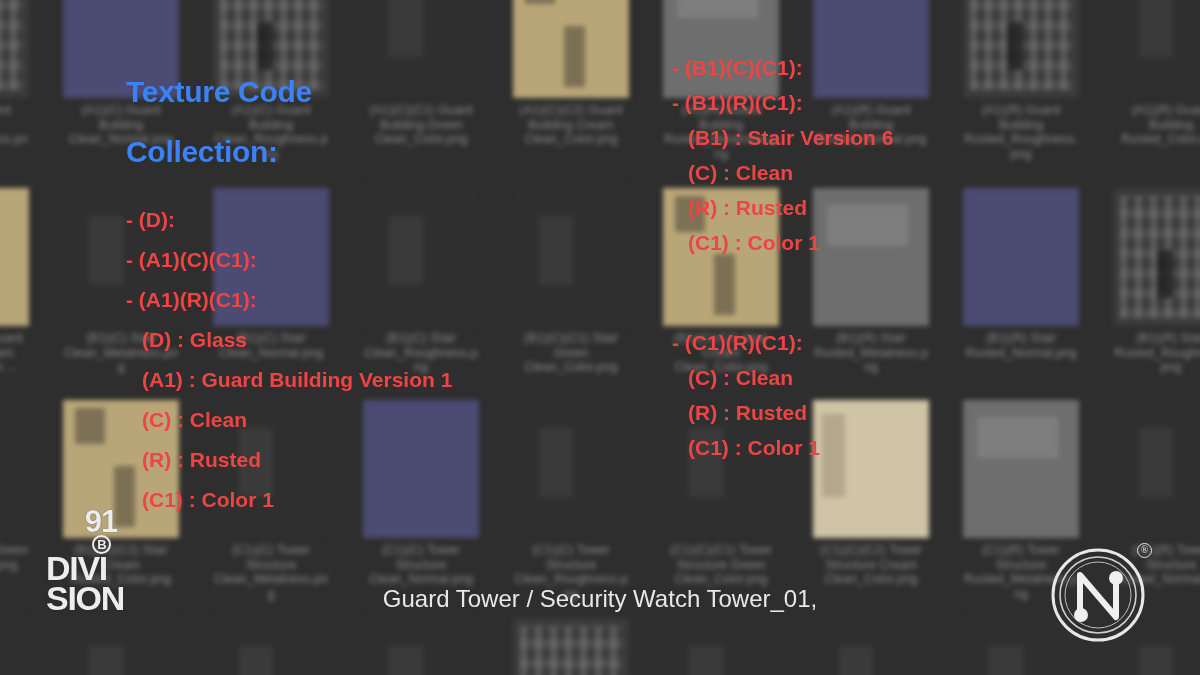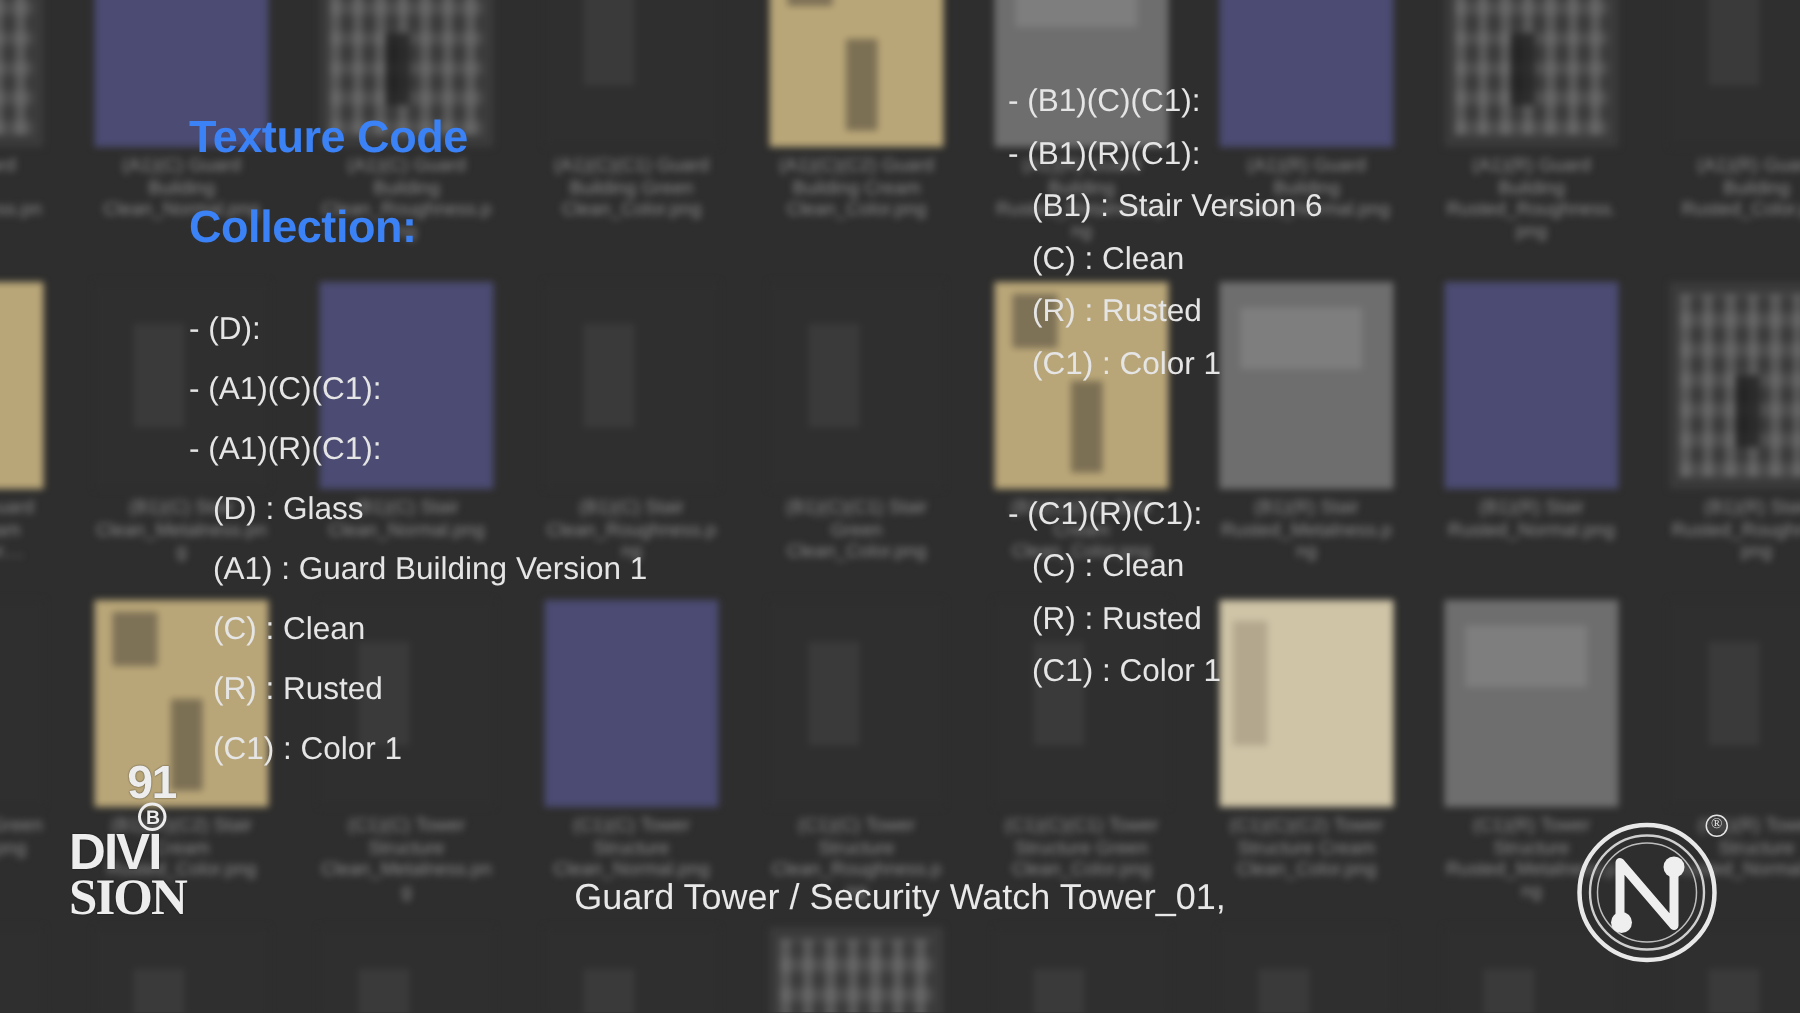--- a/index.html
+++ b/index.html
@@ -86,21 +86,21 @@
     position:absolute;
     left:126px; top:62px;
     width:430px;
     font-size:30px;
     font-weight:bold;
     line-height:60px;
     color:#3b82f6;
     letter-spacing:-0.3px;
   }
 
-  .cyan-block { position:absolute; color:#e5e5e5; font-weight:normal; }
+  .cyan-block { position:absolute; color:#ef4444; font-weight:bold; }
   .cyan-block .ln { white-space:nowrap; }
 
   #left-block { left:126px; top:200px; font-size:21px; line-height:40px; }
   #left-block .ln.dash { padding-left:0px; }
   #left-block .ln.def  { padding-left:16px; }
 
   #right-block-a { left:672px; top:50px; font-size:21px; line-height:35px; }
   #right-block-a .ln.dash { padding-left:0px; }
   #right-block-a .ln.def  { padding-left:16px; }
 
@@ -127,21 +127,21 @@
     z-index:6;
     text-shadow:0 0 1px rgba(0,0,0,.8);
   }
   #logo-91 .l1 { font-size:31px; letter-spacing:-1px; display:flex; align-items:center;flex-direction:column; }
   #logo-91 .rmark {
     display:inline-block; width:19px; height:19px;
     border:2.2px solid #ededed; border-radius:50%;
     font-size:13px; line-height:15px; text-align:center; margin-left:1px;
   }
   #logo-91 .l2 { font-size:34px; letter-spacing:-1.3px; }
-  #logo-91 .l3 { font-size:34px; letter-spacing:-1.3px;font-family:Liberation Serif, serif; }
+  #logo-91 .l3 { font-size:34px; letter-spacing:-1.3px; }
 
   #logo-n {
     position:absolute; left:1048px; top:545px;
     width:100px; height:100px; z-index:6;
   }
   #logo-n .reg {
     position:absolute; right:-4px; top:-2px;
     width:15px; height:15px; border:1.6px solid #e4e4e4; border-radius:50%;
     color:#e4e4e4; font-size:10px; line-height:12px; text-align:center;
     font-family:"Liberation Serif", serif;

